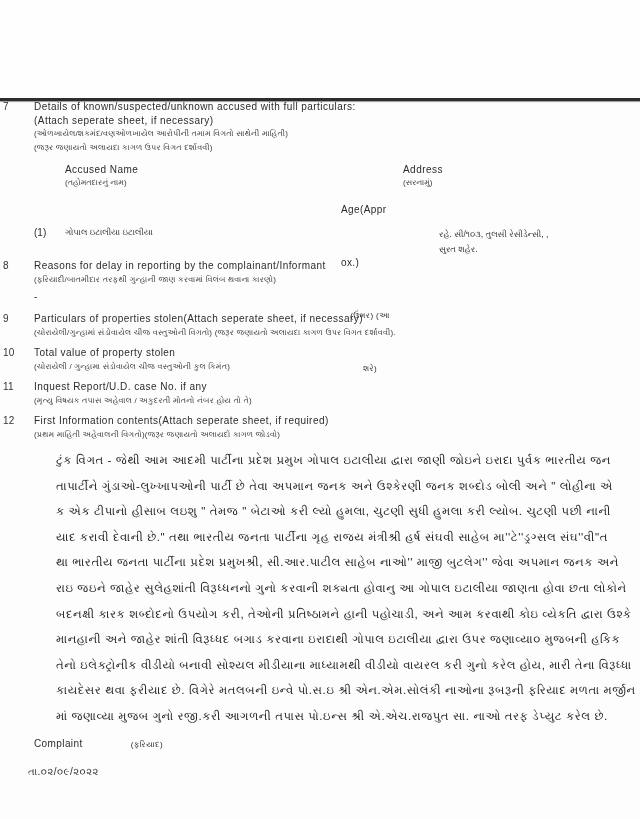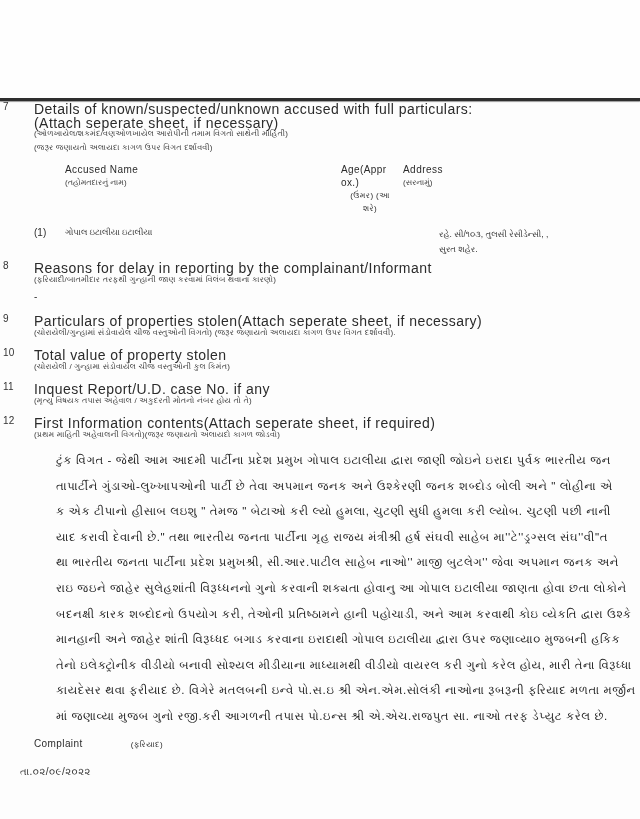--- a/index.html
+++ b/index.html
@@ -10,42 +10,42 @@
     color: #2a2a2a;
   }
   .top-blank { position: absolute; left: 0; top: 0; width: 640px; height: 98px; background: #fefefe; }
   .page-edge {
     position: absolute; left: 0; top: 98px; width: 640px; height: 3px;
     background: #2e2e2e; box-shadow: 0 1px 1px #9a9a9a;
   }
   .page { position: absolute; left: 0; top: 0; width: 640px; }
   .row { position: absolute; left: 0; width: 640px; }
   .num { position: absolute; left: 3px; font-size: 10px; color: #333; letter-spacing: 0.2px; }
-  .en { position: absolute; left: 34px; font-size: 14px; color: #2b2b2b; letter-spacing: 0.45px; white-space: nowrap; }
+  .en { position: absolute; left: 34px; font-size: 10px; color: #2b2b2b; letter-spacing: 0.45px; white-space: nowrap; }
   .gu { position: absolute; left: 34px; font-size: 8px; color: #3a3a3a; white-space: nowrap; letter-spacing: 0.2px; }
   .col-name { position: absolute; left: 65px; }
   .col-age { position: absolute; left: 341px; width: 58px; }
   .col-addr { position: absolute; left: 403px; width: 200px; }
   .hdr-en { font-size: 10px; letter-spacing: 0.45px; color: #2b2b2b; line-height: 13px; white-space: nowrap; }
   .hdr-gu { font-size: 8px; color: #3a3a3a; line-height: 13px; }
-  .age-lines span { display: block; font-size: 10px; line-height: 13px; letter-spacing: 0.4px; color: #2b2b2b; }
+  .age-lines span { display: block; font-size: 10px; line-height: 13px; letter-spacing: 0.4px; color: #2b2b2b; margin-top: 40px; }
   .age-lines span.g { font-size: 8px; text-align: center; }
   .acc-idx { position: absolute; left: 34px; font-size: 10px; color: #2b2b2b; }
-  .acc-name { position: absolute; left: 65px; font-size: 8.5px; color: #333; font-family: Liberation Serif, serif; }
+  .acc-name { position: absolute; left: 65px; font-size: 8.5px; color: #333; }
   .acc-addr { position: absolute; left: 403px; font-size: 8.5px; color: #333; line-height: 15px; margin-left: 36px; }
   .dash { position: absolute; left: 34px; font-size: 10px; color: #333; }
   .body-text {
     position: absolute; left: 34px; top: 447px; width: 604px;
     font-size: 11.6px; line-height: 25.6px; color: #222;
     letter-spacing: 0.6px; white-space: nowrap; margin-left: 22px;
   }
   .body-text div { height: 25.6px; overflow: hidden; }
   .complaint { position: absolute; left: 34px; top: 738px; font-size: 10px; color: #2b2b2b; letter-spacing: 0.4px; }
   .complaint .g { font-size: 8px; padding-left: 48px; }
-  .date { position: absolute; left: 20px; top: 766px; font-size: 10px; color: #333; letter-spacing: 0.5px; }
+  .date { position: absolute; left: 28px; top: 766px; font-size: 10px; color: #333; letter-spacing: 0.5px; }
 </style>
 </head>
 <body>
 
 <div class="top-blank"></div>
 <div class="page-edge"></div>
 
 <div class="page">
 
   <div class="row" style="top:101px;">

